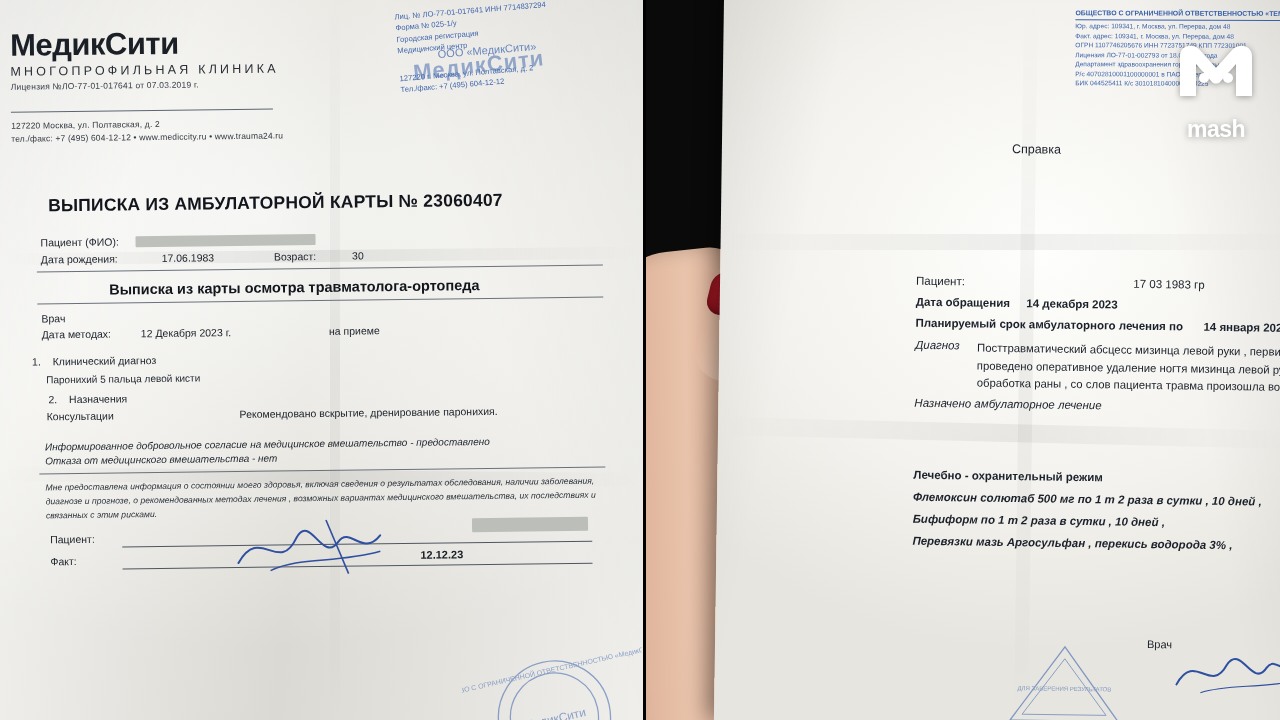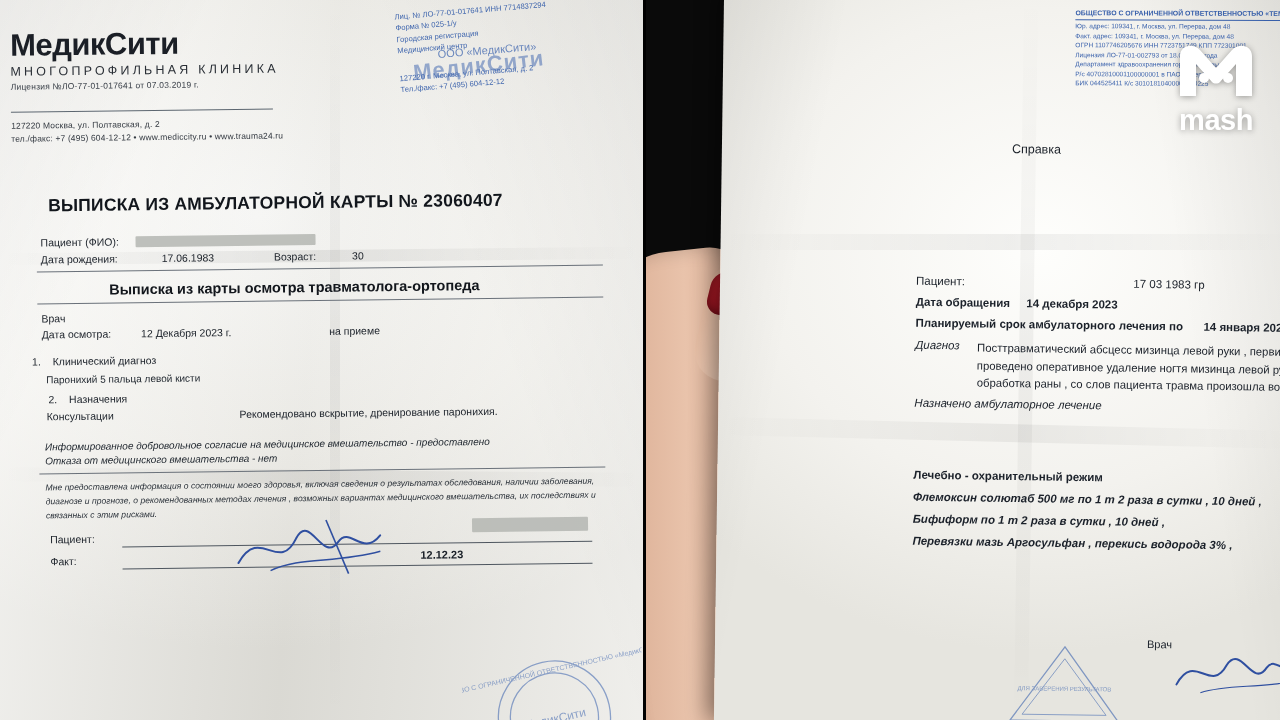--- a/index.html
+++ b/index.html
@@ -331,24 +331,24 @@
   
   .watermark {
     position: absolute;
     right: 22px; top: 38px;
     text-align: center;
     color: #ffffff;
     filter: drop-shadow(0 1px 3px rgba(0,0,0,0.35));
   }
   .wm-mark { width: 84px; height: 62px; }
   .wm-text {
-    font-size: 29px;
+    font-size: 23px;
     font-weight: bold;
     letter-spacing: -0.5px;
-    margin-top: 2px;
+    margin-top: 14px;
     line-height: 1;
   }
   .divider {
     position: absolute;
     left: 643px; top: 0; bottom: 0;
     width: 3px;
     background: #000;
     z-index: 40;
   }
 </style>
@@ -404,21 +404,21 @@
       </div>
       <div class="hr-line" style="left:38px; top:268px; width:566px;"></div>
 
       <div class="sub-title">Выписка из карты осмотра травматолога-ортопеда</div>
       <div class="hr-line" style="left:38px; top:300px; width:566px;"></div>
 
       <div class="field-row" style="left:42px; top:309px;">
         <span>Врач</span>
       </div>
       <div class="field-row" style="left:42px; top:325px;">
-        <span>Дата осмотра:</span>
+        <span>Дата методах:</span>
         <span style="display:inline-block;width:24px"></span>
         <span>12 Декабря 2023 г.</span>
         <span style="display:inline-block;width:92px"></span>
         <span>на приеме</span>
       </div>
 
       <div class="field-row" style="left:32px; top:352px;">
         <span>1.</span>
         <span style="display:inline-block;width:6px"></span>
         <span>Клинический диагноз</span>

